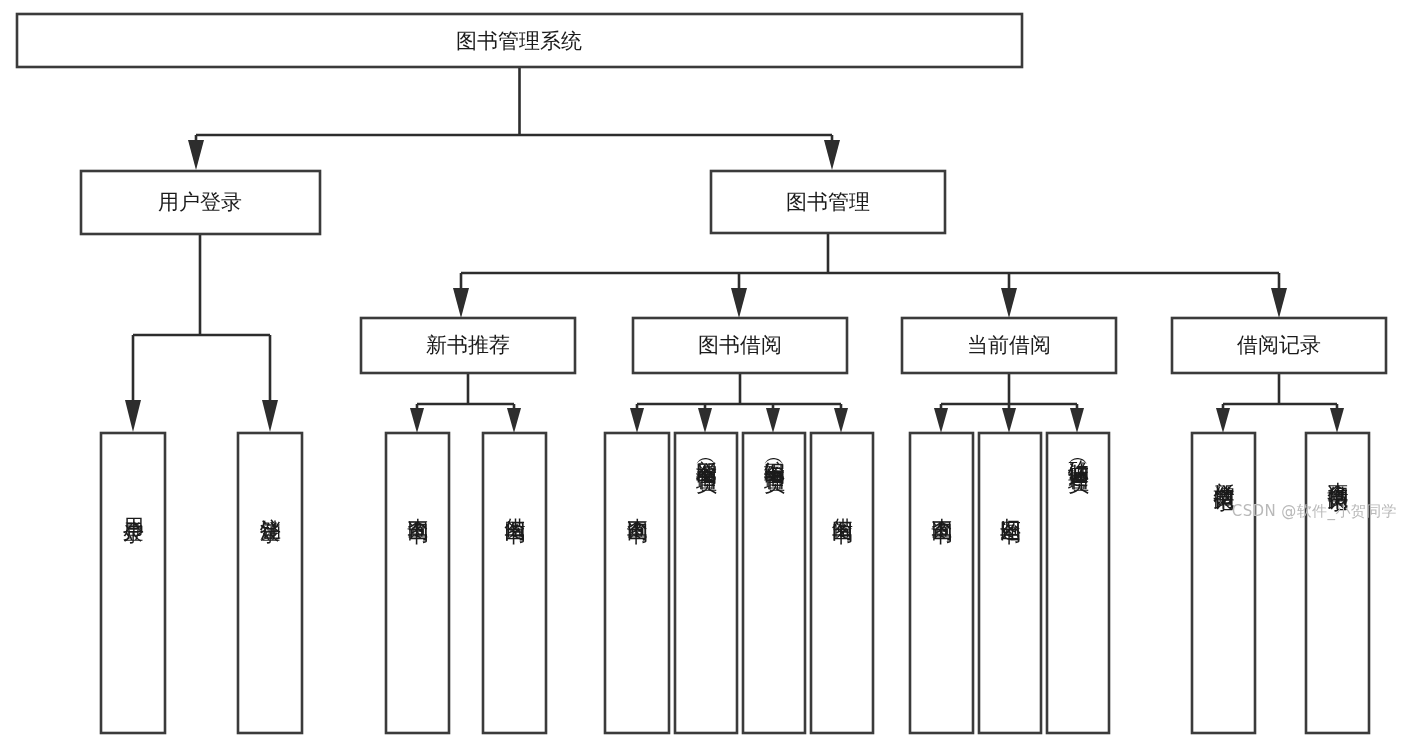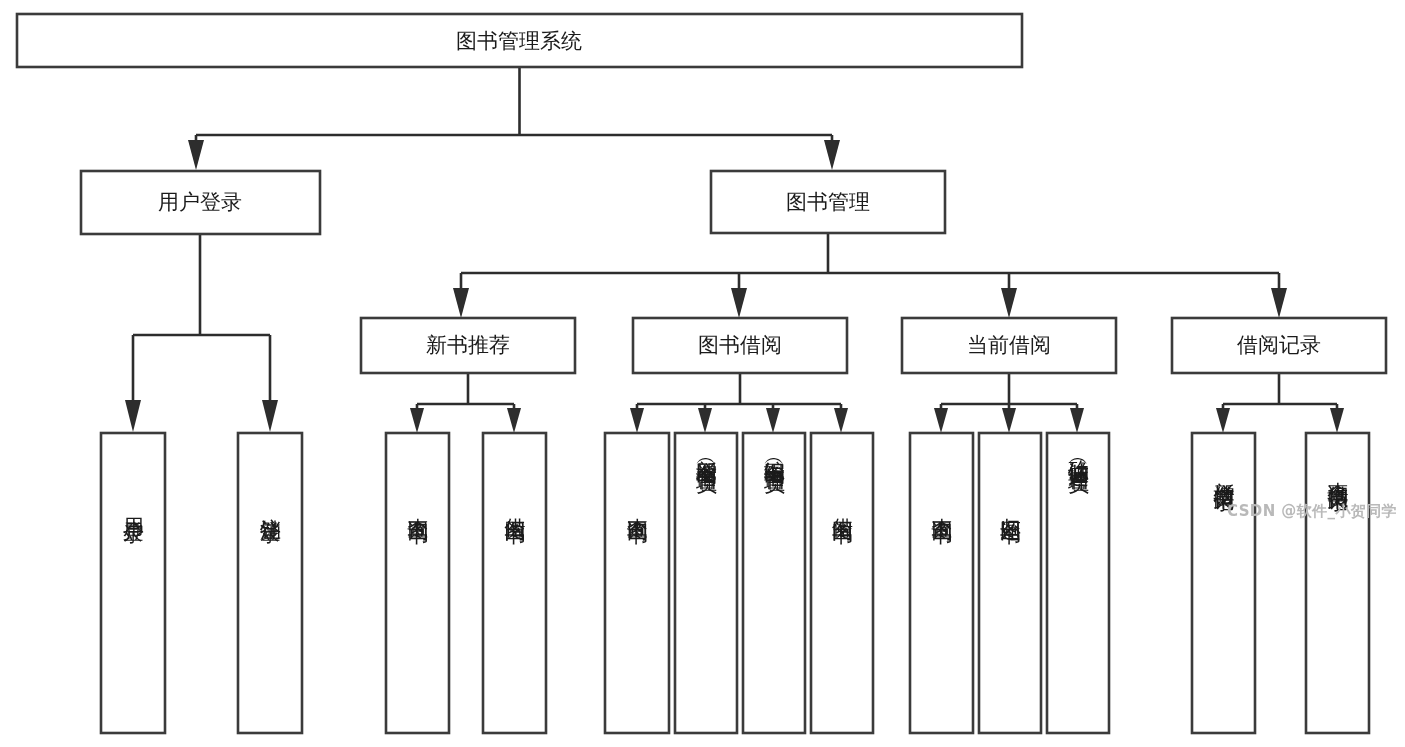--- a/index.html
+++ b/index.html
@@ -67,21 +67,20 @@
   }
   .watermark {
     position: absolute;
     right: 8px;
     bottom: 6px;
     font-family: "DejaVu Sans", "Liberation Sans", sans-serif;
     font-size: 15px;
     color: #b9b9b9;
     letter-spacing: 0.4px;
     user-select: none;
-    font-weight: bold;
   }
 </style>
 </head>
 <body>
 
 <div id="diagram-root">
 
   <svg class="diagram-canvas" viewBox="0 0 1405 747">
 
     <g>

